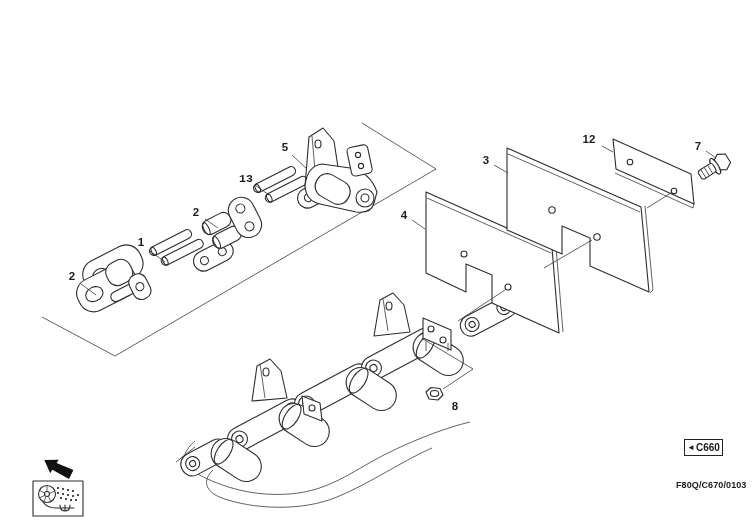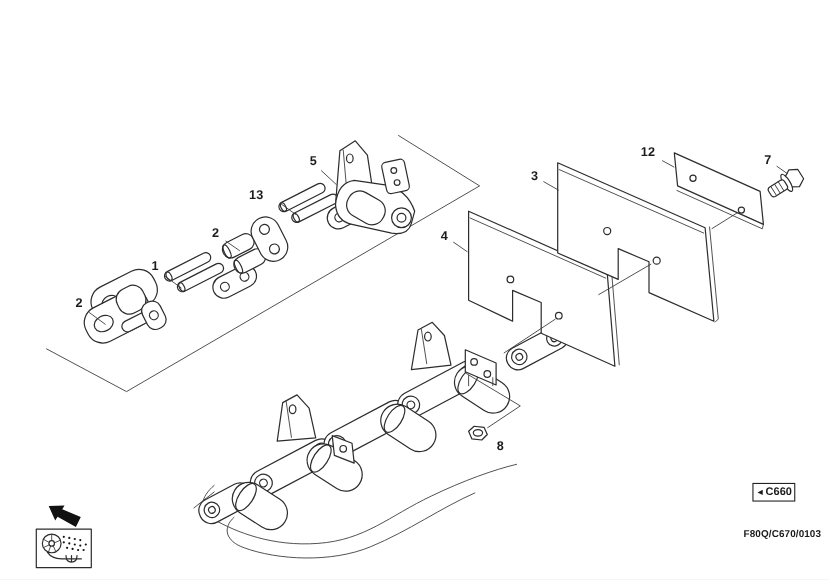--- a/index.html
+++ b/index.html
@@ -252,21 +252,21 @@
           <circle cx="71" cy="500" r="1"></circle>
           <circle cx="76" cy="500" r="1"></circle>
       </g>
       <path class="ln" d="M60,505 Q60,511 65,511 Q70,511 70,505 M65,505 L65,510"></path>
     </g>
   </svg>
 
   <div class="callout" style="left:72px;top:277px;">2</div>
   <div class="callout" style="left:141px;top:243px;">1</div>
   <div class="callout" style="left:196px;top:213px;">2</div>
-  <div class="callout" style="left:233px;top:179px;">13</div>
+  <div class="callout" style="left:246px;top:179px;font-family:Liberation Mono, monospace;">13</div>
   <div class="callout" style="left:285px;top:148px;">5</div>
   <div class="callout" style="left:486px;top:161px;">3</div>
   <div class="callout" style="left:404px;top:216px;">4</div>
   <div class="callout" style="left:564px;top:140px;margin-left:25px;">12</div>
   <div class="callout" style="left:698px;top:147px;">7</div>
   <div class="callout" style="left:455px;top:407px;">8</div>
 
   <div class="refbox">
     <span class="tri">◄</span>
     <span>C660</span>

